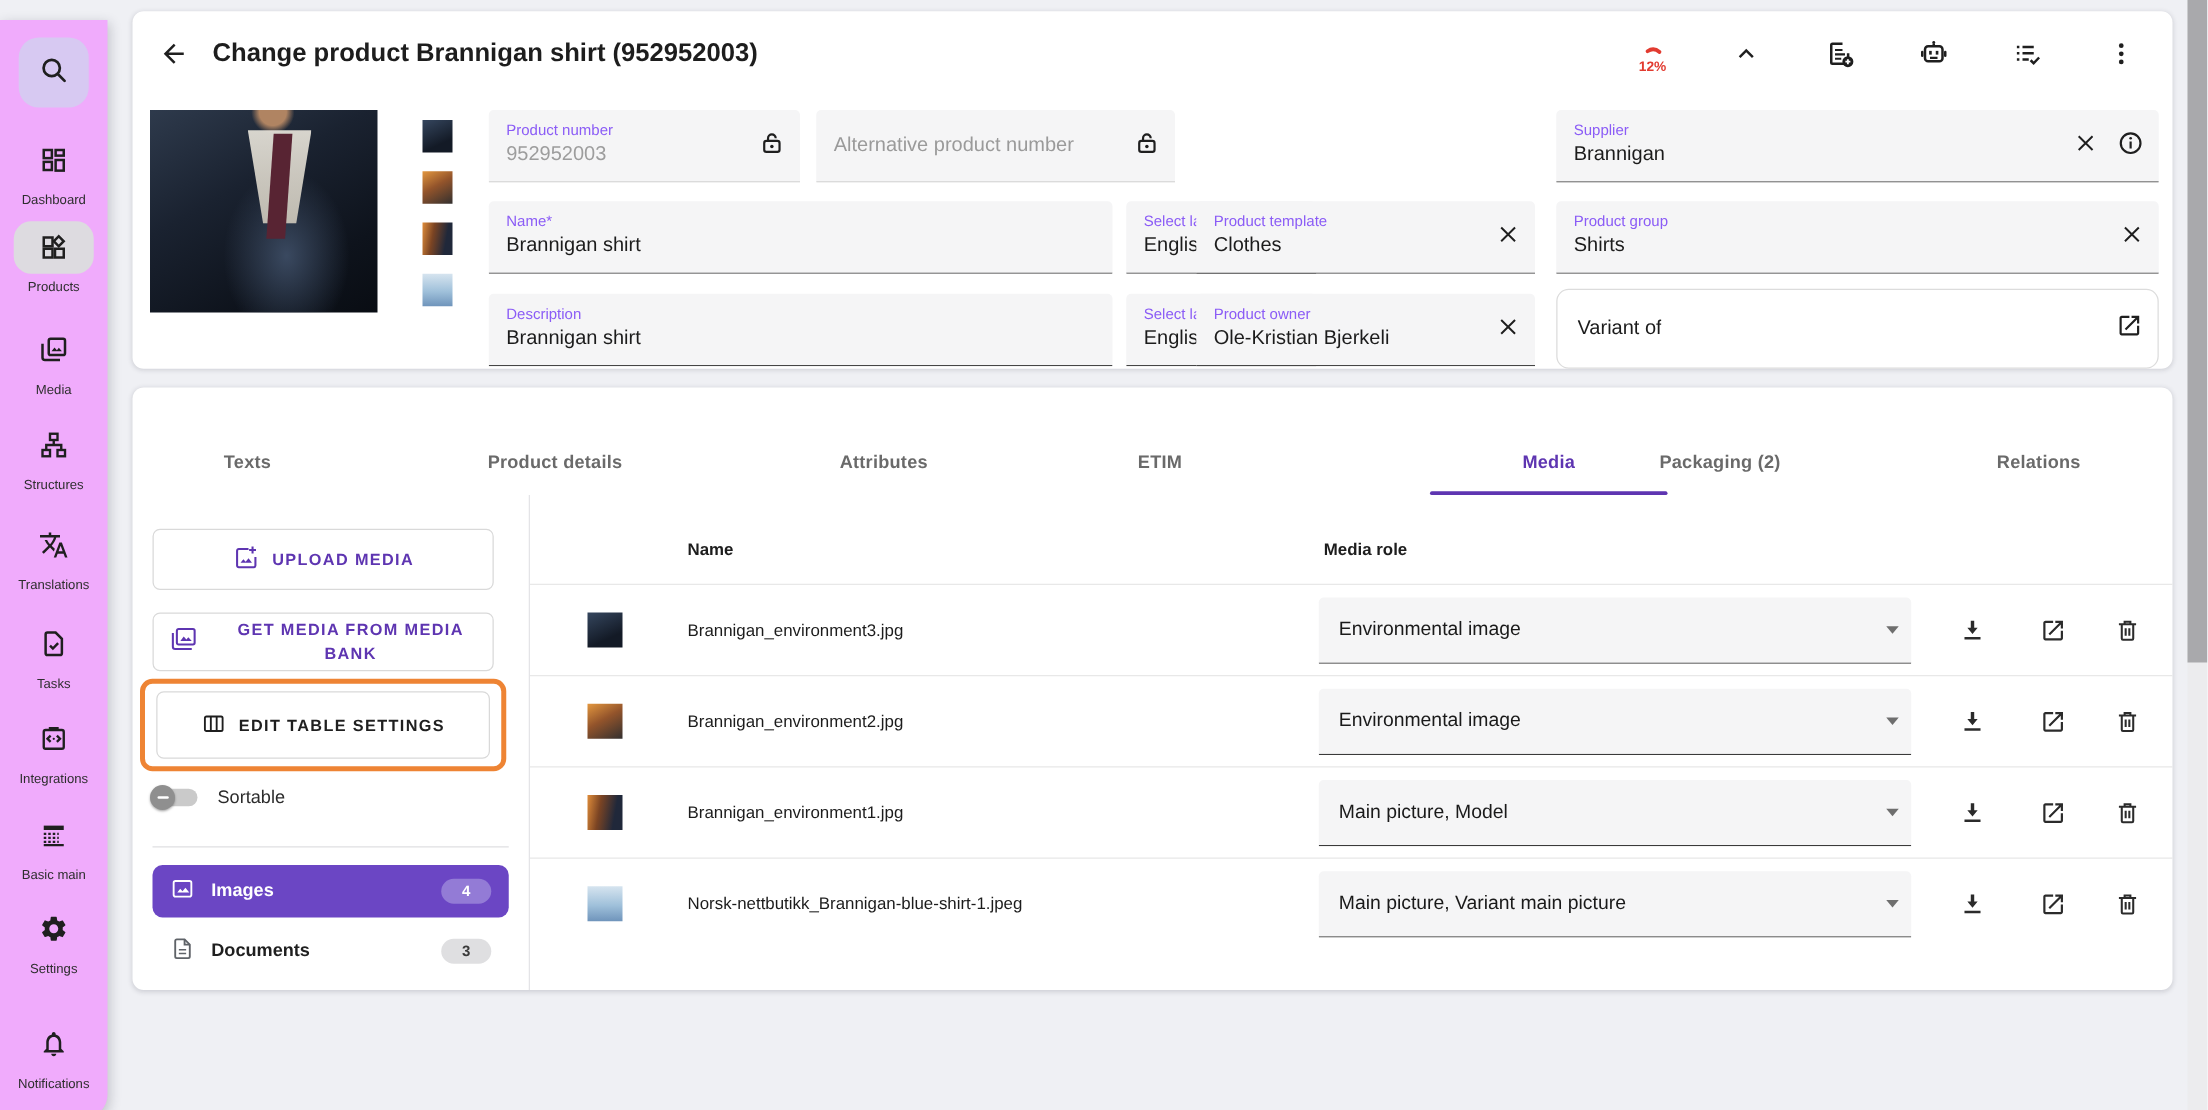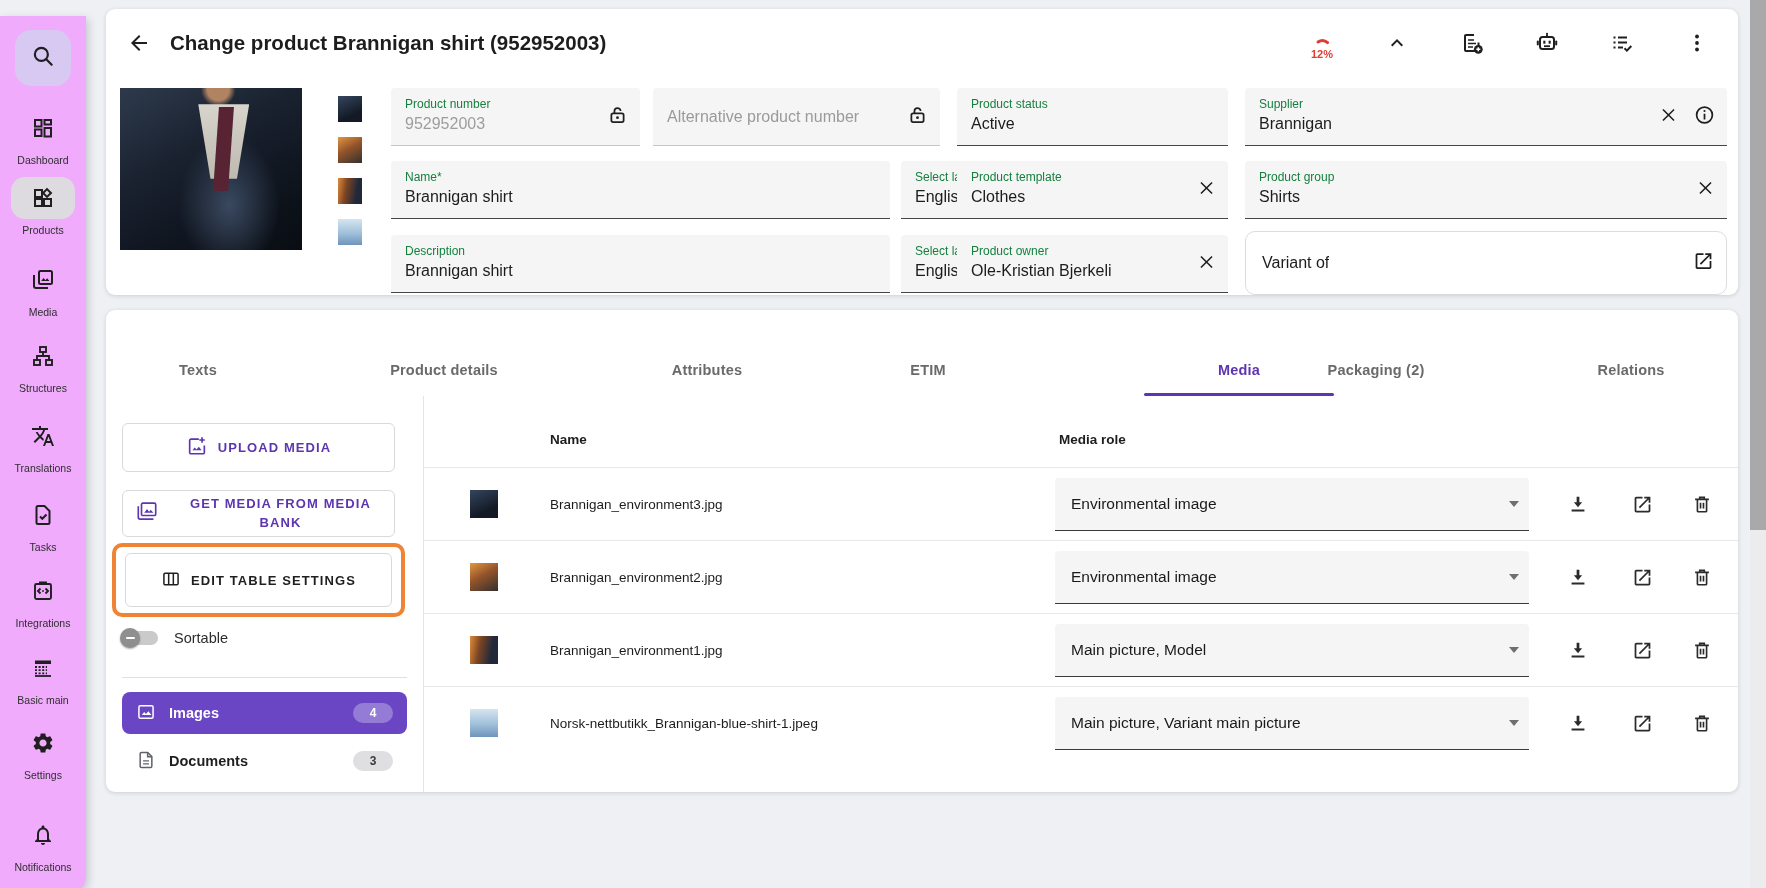--- a/index.html
+++ b/index.html
@@ -42,21 +42,21 @@
   .sthumb { width:24px; height:26px; margin-bottom:15px; cursor:pointer; }
   .th1 { background:linear-gradient(155deg,#35465e,#131a26 70%); }
   .th2 { background:linear-gradient(150deg,#e3973f 0%,#93542b 45%,#33302f 100%); }
   .th3 { background:linear-gradient(100deg,#df8c3a 0%,#7b4423 35%,#20283a 75%); }
   .th4 { background:linear-gradient(180deg,#d6e4ef 0%,#9fc0da 55%,#6f94bb 100%); }
 
   
   .fld { position:absolute; height:58px; background:#f5f5f6; border-radius:4px 4px 0 0;
          border-bottom:1px solid #454545; padding:9px 14px; cursor:pointer; }
   .fld.locked { border-bottom-color:#c6c6c6; }
-  .fld-label { font-size:12px; color:#15803d; white-space:nowrap; }
+  .fld-label { font-size:12px; color:#8b5cf6; white-space:nowrap; }
   .fld-value { font-size:16px; color:#1c1c1c; margin-top:4px; white-space:nowrap; overflow:hidden; }
   .fld-value.dim { color:#9d9d9d; }
   .fld-ph { line-height:40px; font-size:16px; color:#9a9a9a; }
   .affix { position:absolute; right:12px; top:50%; transform:translateY(-50%); display:flex; align-items:center; gap:16px; }
   .dd-arrow { position:absolute; right:10px; top:50%; transform:translateY(-50%); width:0; height:0;
               border-left:5.5px solid transparent; border-right:5.5px solid transparent; border-top:6px solid #6e6e6e; }
   .fld.outlined { background:#fff; border:1.5px solid #dcdcdc; border-radius:10px; height:64px;
                   display:flex; align-items:center; padding:0 16px; }
   .fld.outlined .fld-value { margin:0; }
 
@@ -328,24 +328,20 @@
           <span>
         <svg width="21" height="21" viewBox="0 0 24 24">
               <rect x="5" y="10" width="14" height="10" rx="2" fill="none" stroke="#1f1f1f" stroke-width="2"></rect>
               <path d="M8.5 10V7.5a3.5 3.5 0 0 1 7 0" fill="none" stroke="#1f1f1f" stroke-width="2"></path>
               <circle cx="12" cy="15" r="1.6" fill="#1f1f1f"></circle>
             </svg>
       </span>
         </div>
     </div>
 
-    <div class="fld" style="left:851px;top:79px;width:271px">
-      <div class="fld-label">Product status</div>
-      <div class="fld-value">Active</div>
-    </div>
 
     <div class="fld" style="left:1139px;top:79px;width:482px">
       <div class="fld-label">Supplier</div>
       <div class="fld-value">Brannigan</div>
       <div class="affix">
         <span>
           <svg width="19" height="19" viewBox="0 0 24 24">
               <path d="M5 5l14 14M19 5L5 19" stroke="#1f1f1f" stroke-width="2"></path>
             </svg>
         </span>

